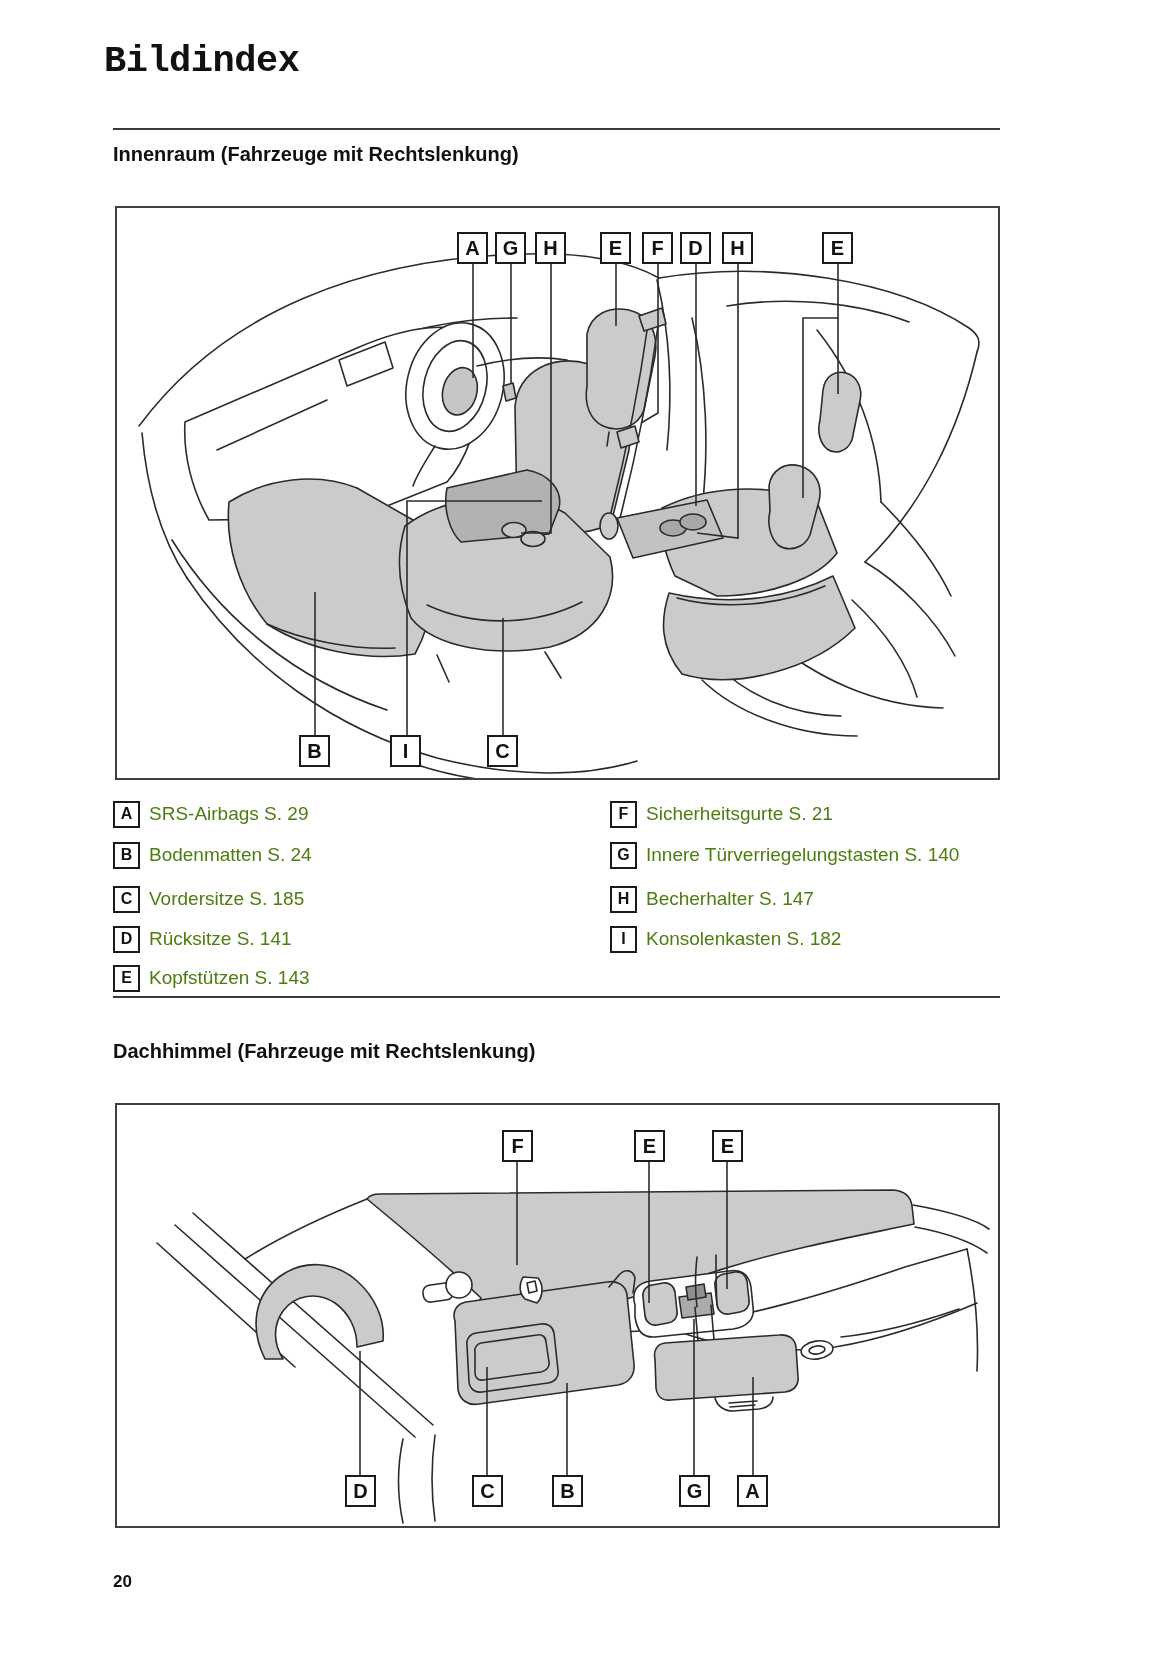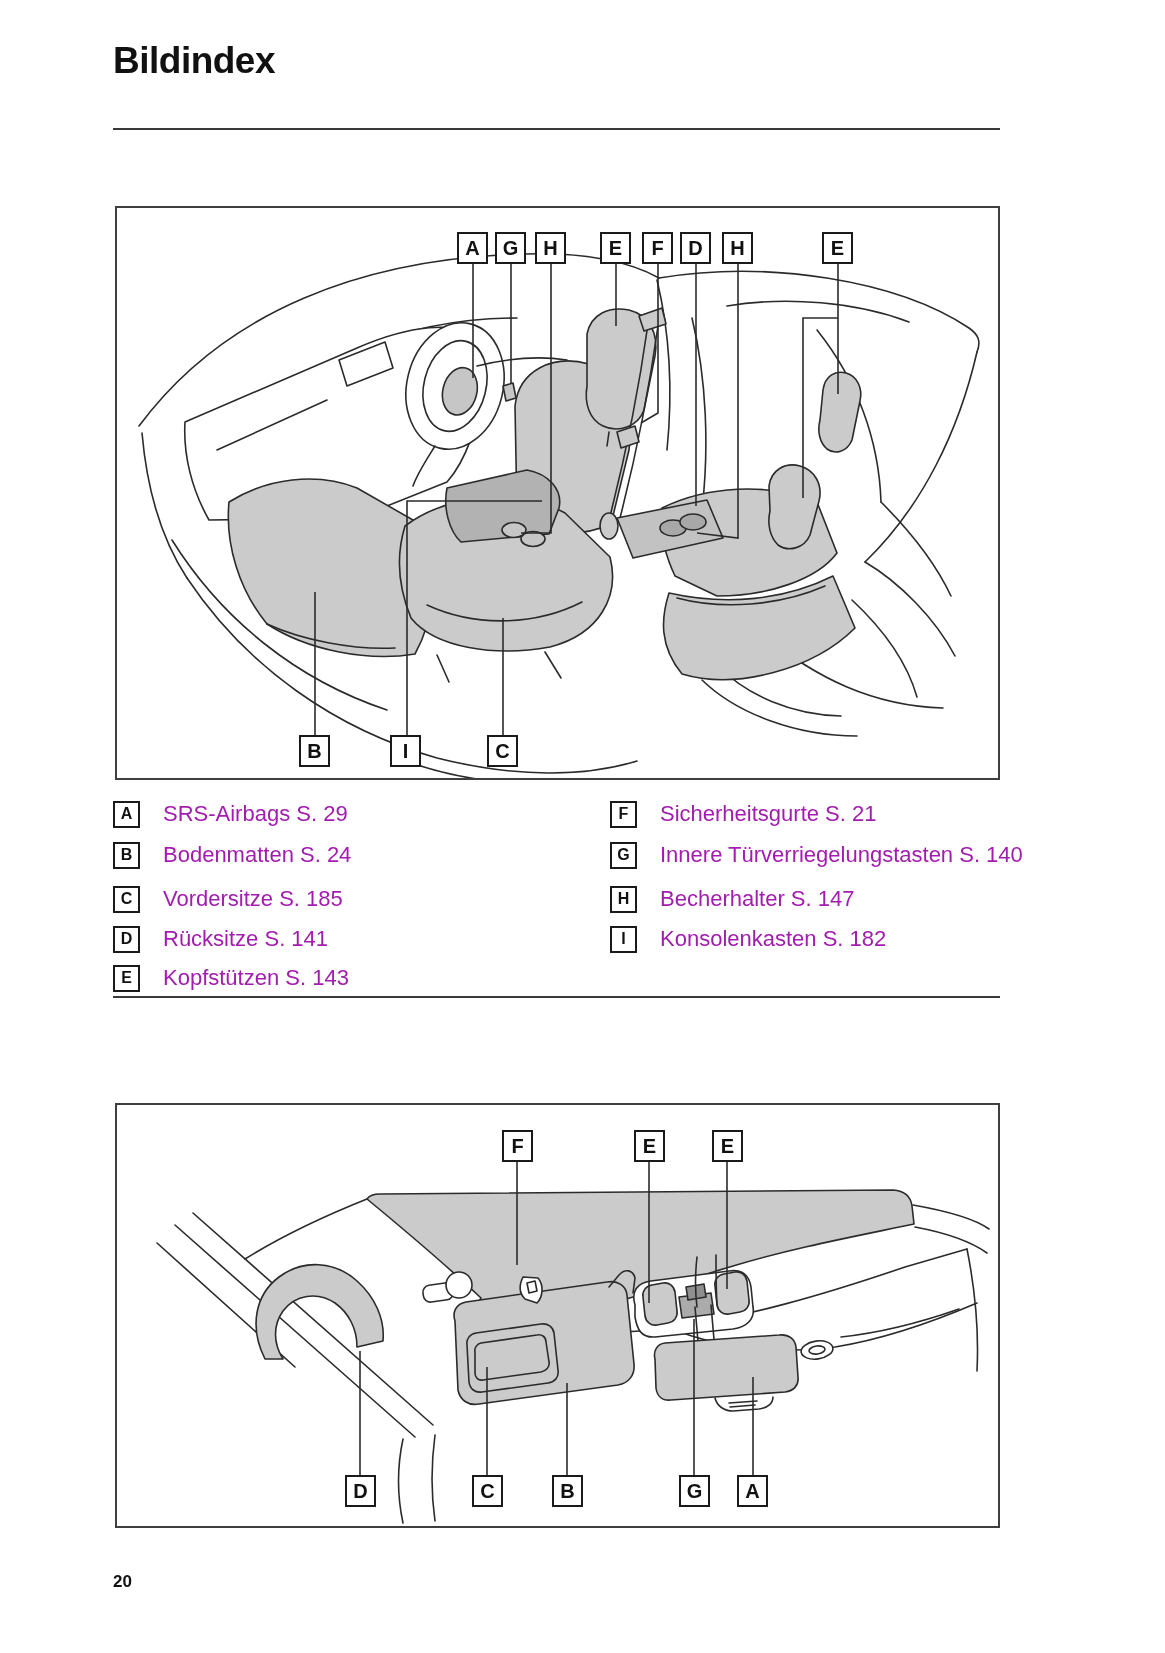--- a/index.html
+++ b/index.html
@@ -1,41 +1,42 @@
 <!DOCTYPE html>
 <html><head>
 <meta charset="utf-8">
 <style>
   html,body{margin:0;padding:0;background:#e8e8e8;}
   .page{position:relative;width:1165px;height:1653px;background:#ffffff;
         font-family:"Liberation Sans",sans-serif;color:#141414;overflow:hidden;}
-  .title{position:absolute;left:113px;top:40px;font-size:37px;font-weight:bold;
-         letter-spacing:-0.5px;color:#111;}
+  .title{position:absolute;left:104px;top:40px;font-size:37px;font-weight:bold;
+         letter-spacing:-0.5px;color:#111;font-family:Liberation Mono, monospace;}
   .rule{position:absolute;left:113px;width:887px;height:2px;background:#3a3a3a;}
   .sec-head{position:absolute;left:113px;font-size:20px;font-weight:bold;color:#111;}
   .diagram{position:absolute;left:115px;width:885px;border:2px solid #3f3f3f;
            background:#fff;box-sizing:border-box;}
   .diagram svg{position:absolute;left:0;top:0;}
   .callout{position:absolute;width:31px;height:32px;box-sizing:border-box;
            border:2px solid #1a1a1a;background:#fff;font-size:20px;font-weight:bold;
            text-align:center;line-height:28px;color:#111;}
   .lg-row{position:absolute;display:flex;align-items:center;height:28px;}
   .lg-key{width:27px;height:27px;box-sizing:border-box;border:2px solid #1a1a1a;
           display:flex;align-items:center;justify-content:center;
           font-size:16px;font-weight:bold;color:#111;flex:none;}
-  .lg-label{margin-left:23px;font-size:22px;color:#a21caf;white-space:nowrap;}
+  .lg-label{margin-left:9px;font-size:19px;color:#4d7c0f;white-space:nowrap;}
   .pagenum{position:absolute;left:113px;top:1572px;font-size:17px;font-weight:bold;color:#111;}
 </style>
 </head>
 <body>
 
 <div class="page">
 
   <div class="title">Bildindex</div>
   <div class="rule" style="top:128px"></div>
+  <div class="sec-head" style="top:143px">Innenraum (Fahrzeuge mit Rechtslenkung)</div>
 
   <div class="diagram" style="top:206px;height:574px">
     <svg width="881" height="570" viewBox="0 0 881 570">
       <g fill="none" stroke="#2b2b2b" stroke-width="1.6" stroke-linecap="round" stroke-linejoin="round">
         <path d="M22,218 C108,102 248,50 408,46 C468,44 514,54 542,70"></path>
         <path d="M542,70 C652,52 780,72 852,120 C862,127 864,134 860,144"></path>
         <path d="M860,144 C842,222 806,298 748,354"></path>
         <path d="M748,354 C782,374 818,410 838,448"></path>
         <path d="M640,422 C700,472 758,498 826,500"></path>
         <path d="M25,225 C30,282 45,332 70,370"></path>
@@ -160,20 +161,21 @@
   <div class="lg-row" style="left:610px;top:885px">
     <span class="lg-key">H</span>
     <span class="lg-label">Becherhalter S. 147</span>
   </div>
   <div class="lg-row" style="left:610px;top:925px">
     <span class="lg-key">I</span>
     <span class="lg-label">Konsolenkasten S. 182</span>
   </div>
 
   <div class="rule" style="top:996px"></div>
+  <div class="sec-head" style="top:1040px">Dachhimmel (Fahrzeuge mit Rechtslenkung)</div>
 
   <div class="diagram" style="top:1103px;height:425px">
     <svg width="881" height="421" viewBox="0 0 881 421">
       <g fill="none" stroke="#2b2b2b" stroke-width="1.6" stroke-linecap="round" stroke-linejoin="round">
         <path d="M250,94 C200,114 160,134 128,154"></path>
         <path d="M796,100 C830,106 858,114 872,124"></path>
         <path d="M798,122 C830,128 856,138 870,148"></path>
         <path d="M364,214 C430,228 492,231 552,223 C630,212 706,190 788,162 L850,144"></path>
         <path d="M556,224 C598,242 658,250 718,242 C768,234 818,216 860,198"></path>
         <path d="M58,120 L298,332"></path>

